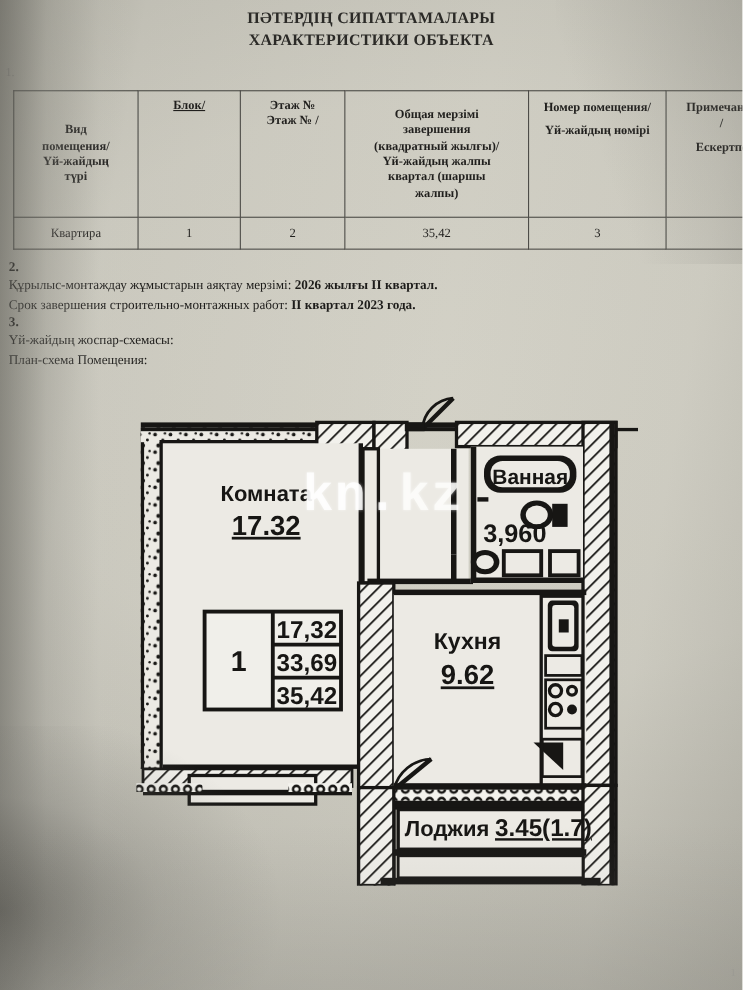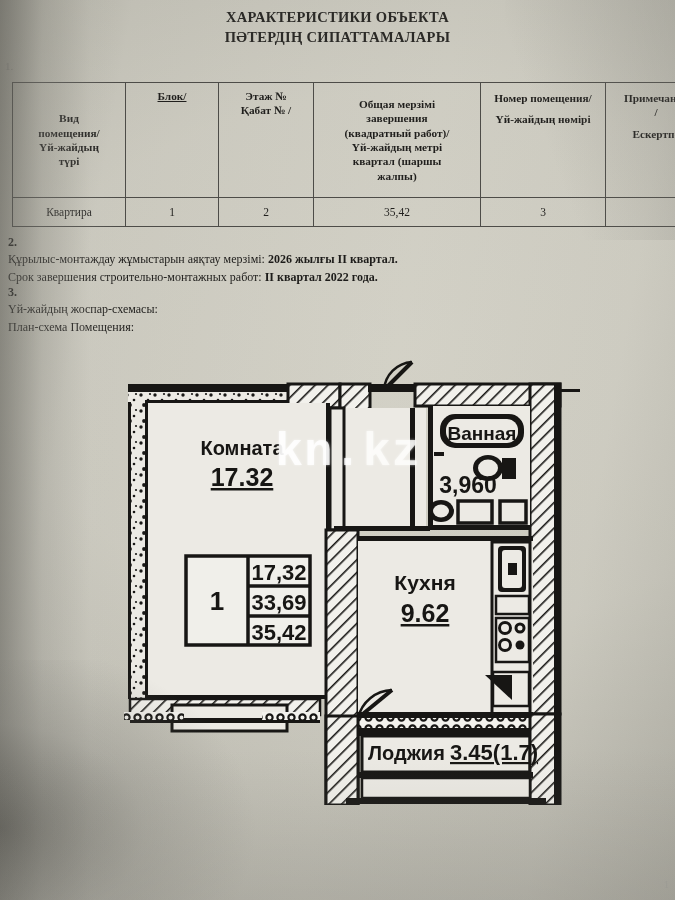--- a/index.html
+++ b/index.html
@@ -153,48 +153,48 @@
     font-size: 10px;
     color: #9c9b94;
   }
 </style>
 </head>
 <body>
 
 <div class="page">
 
   <div class="title-block">
+    <div class="title-line">ПӘТЕРДІҢ СИПАТТАМАЛАРЫ</div>
     <div class="title-line">ХАРАКТЕРИСТИКИ ОБЪЕКТА</div>
-    <div class="title-line">ПӘТЕРДІҢ СИПАТТАМАЛАРЫ</div>
   </div>
 
   <div class="item1-marker">1.</div>
 
   <div class="table-wrap">
     <table class="spec">
       <thead>
         <tr>
           <th class="c0">
             <span class="th-blk">Вид</span>
             <span class="th-blk">помещения/</span>
             <span class="th-blk">Үй-жайдың</span>
             <span class="th-blk">түрі</span>
           </th>
           <th class="c1" style="vertical-align:top; padding-top:6px;text-decoration:underline;">
             <span class="th-blk">Блок/</span>
           </th>
           <th class="c2" style="vertical-align:top; padding-top:6px;text-align:center;">
             <span class="th-blk">Этаж №</span>
-            <span class="th-blk">Қабат № /</span>
+            <span class="th-blk">Этаж № /</span>
           </th>
           <th class="c3">
             <span class="th-blk">Общая мерзімі</span>
             <span class="th-blk">завершения</span>
-            <span class="th-blk">(квадратный работ)/</span>
-            <span class="th-blk">Үй-жайдың метрі</span>
+            <span class="th-blk">(квадратный жылғы)/</span>
+            <span class="th-blk">Үй-жайдың жалпы</span>
             <span class="th-blk">квартал (шаршы</span>
             <span class="th-blk">жалпы)</span>
           </th>
           <th class="c4" style="vertical-align:top; padding-top:8px;">
             <span class="th-blk">Номер помещения/</span>
             <span class="th-gap"></span>
             <span class="th-blk">Үй-жайдың нөмірі</span>
           </th>
           <th class="c5" style="vertical-align:top; padding-top:8px;">
             <span class="th-blk">Примечание</span>
@@ -214,21 +214,21 @@
           <td></td>
         </tr>
       </tbody>
     </table>
   </div>
 
   <div class="para" id="item2">
     <span class="num">2.</span>
     <span class="body">
       <span class="ln"><span>Құрылыс-монтаждау жұмыстарын аяқтау мерзімі: </span><span class="b">2026 жылғы II квартал.</span></span>
-      <span class="ln"><span>Срок завершения строительно-монтажных работ: </span><span class="b">II квартал 2022 года.</span></span>
+      <span class="ln"><span>Срок завершения строительно-монтажных работ: </span><span class="b">II квартал 2023 года.</span></span>
     </span>
   </div>
 
   <div class="para" id="item3">
     <span class="num">3.</span>
     <span class="body">
       <span class="ln">Үй-жайдың жоспар-схемасы:</span>
       <span class="ln">План-схема Помещения:</span>
     </span>
   </div>

